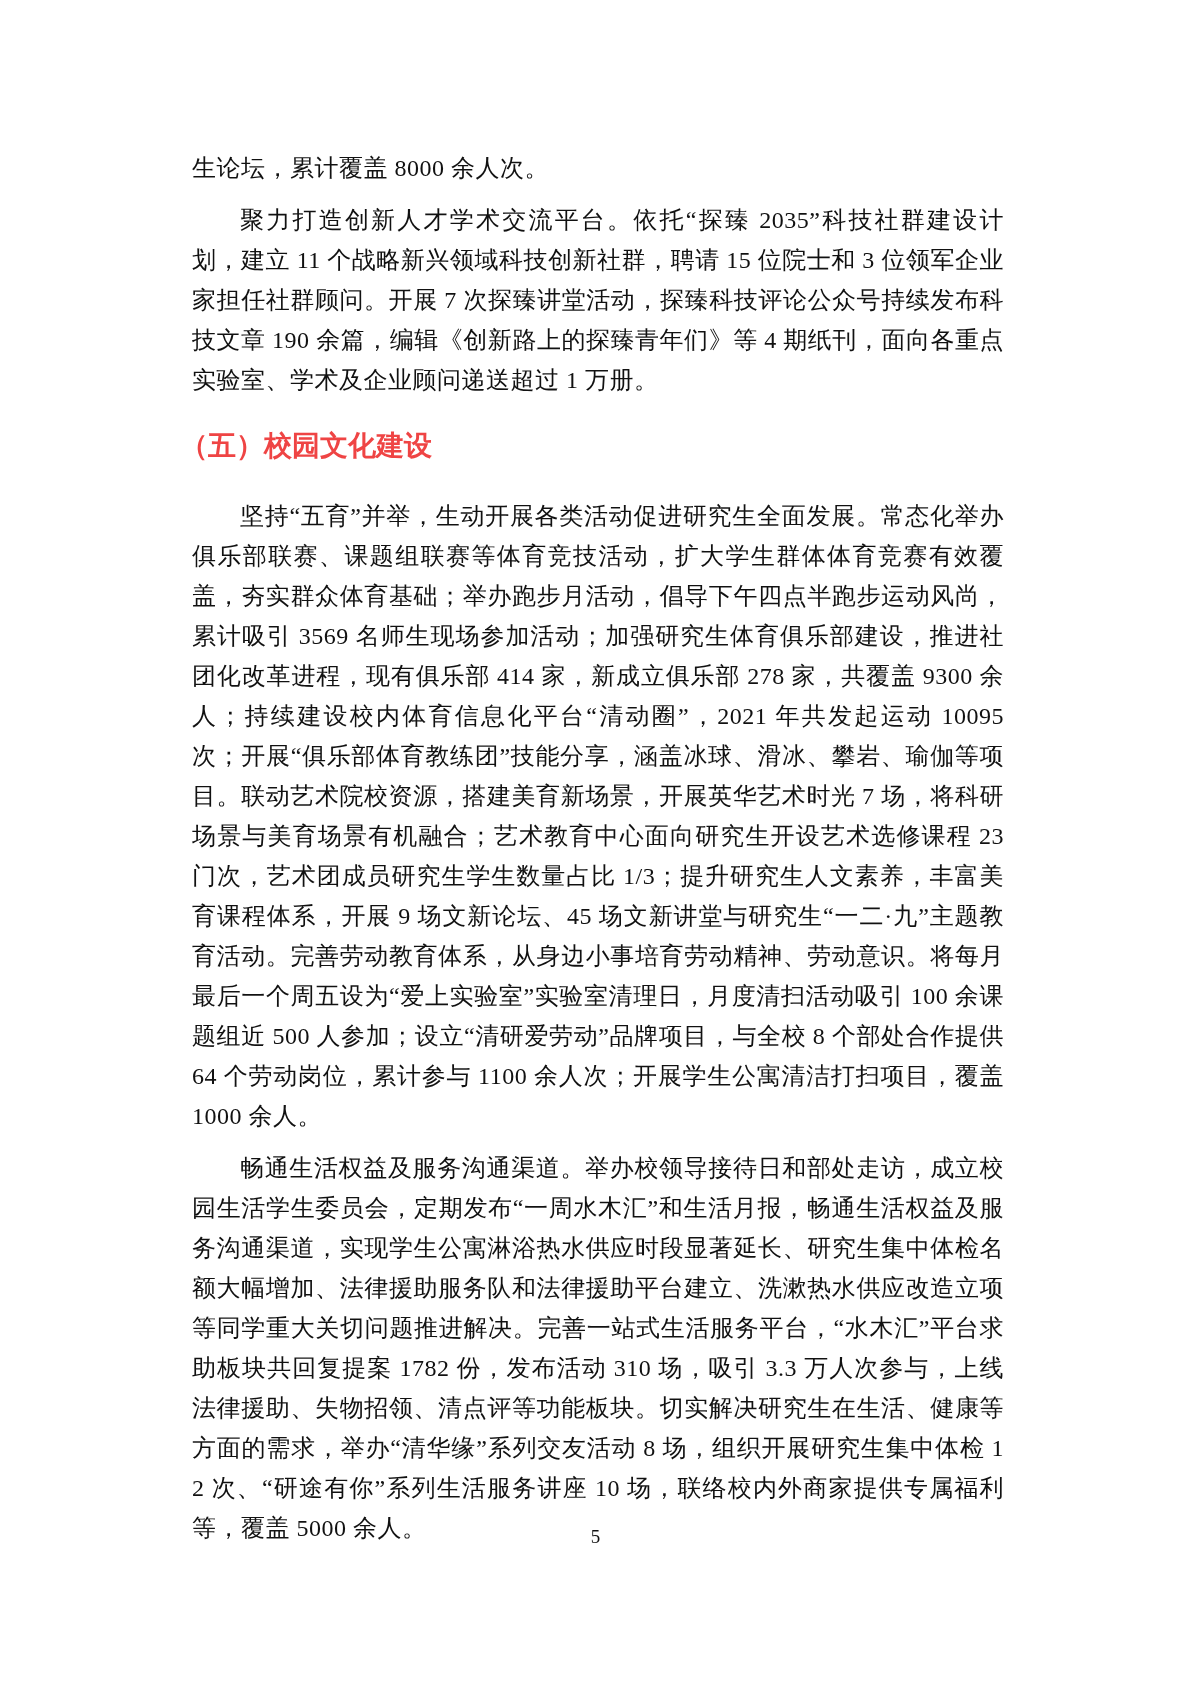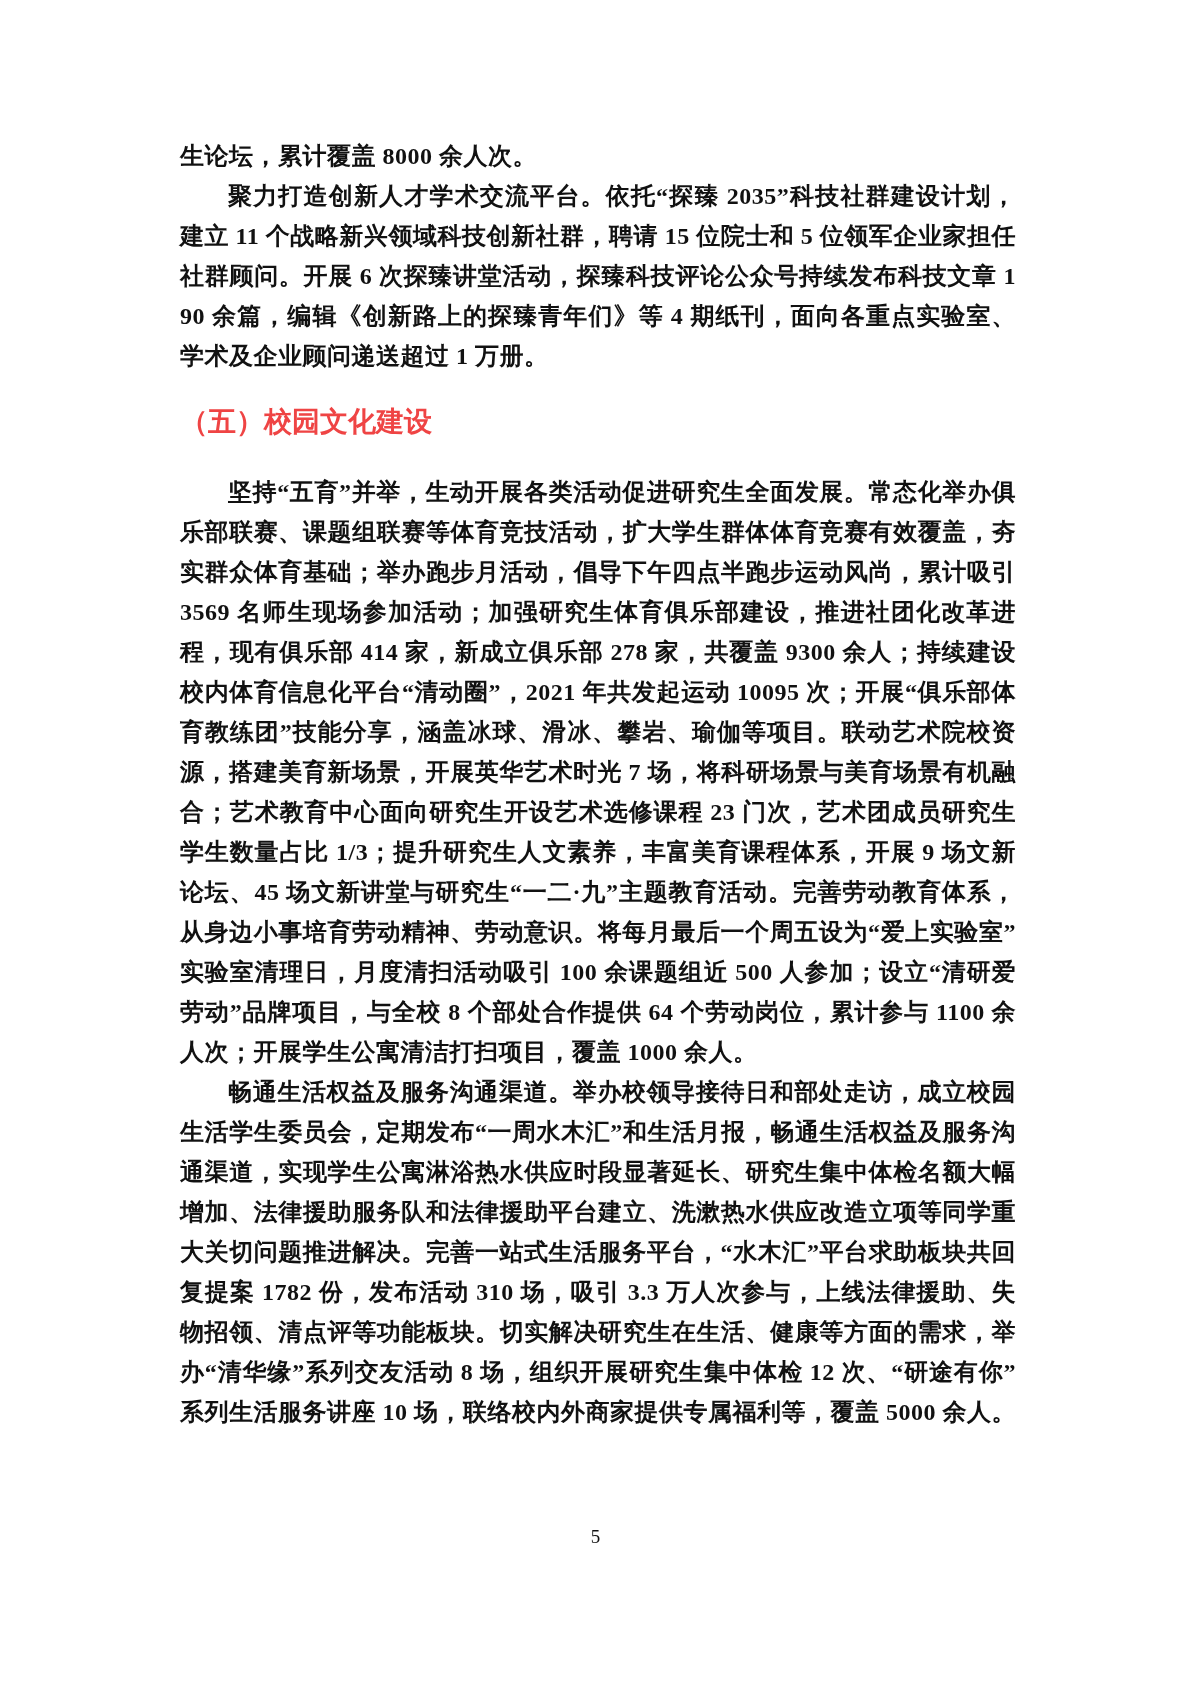--- a/index.html
+++ b/index.html
@@ -16,29 +16,28 @@
     font-family: "Liberation Serif", "DejaVu Serif", serif;
     overflow: hidden;
   }
   .content {
     position: absolute;
     left: 180px;
     top: 136px;
     width: 836px;
   }
   .body-text {
-    margin: 0;
+    margin: 12px;
     font-size: 24px;
     line-height: 40px;
     text-align: justify;
     text-justify: inter-ideograph;
     text-indent: 2em;
     letter-spacing: 0.5px;
     word-break: break-all;
-    font-weight: bold;
   }
   .body-text.no-indent {
     text-indent: 0;
   }
   .section-heading {
     margin: 24px 0 28px 0;
     font-family: "Liberation Sans", "DejaVu Sans", sans-serif;
     font-size: 28px;
     font-weight: bold;
     line-height: 44px;
@@ -57,21 +56,21 @@
   }
 </style>
 </head>
 <body>
 
 <div class="page">
   <div class="content">
 
     <p class="body-text no-indent">生论坛，累计覆盖 8000 余人次。</p>
 
-    <p class="body-text">聚力打造创新人才学术交流平台。依托“探臻 2035”科技社群建设计划，建立 11 个战略新兴领域科技创新社群，聘请 15 位院士和 5 位领军企业家担任社群顾问。开展 6 次探臻讲堂活动，探臻科技评论公众号持续发布科技文章 190 余篇，编辑《创新路上的探臻青年们》等 4 期纸刊，面向各重点实验室、学术及企业顾问递送超过 1 万册。</p>
+    <p class="body-text">聚力打造创新人才学术交流平台。依托“探臻 2035”科技社群建设计划，建立 11 个战略新兴领域科技创新社群，聘请 15 位院士和 3 位领军企业家担任社群顾问。开展 7 次探臻讲堂活动，探臻科技评论公众号持续发布科技文章 190 余篇，编辑《创新路上的探臻青年们》等 4 期纸刊，面向各重点实验室、学术及企业顾问递送超过 1 万册。</p>
 
     <h2 class="section-heading">（五）校园文化建设</h2>
 
     <p class="body-text">坚持“五育”并举，生动开展各类活动促进研究生全面发展。常态化举办俱乐部联赛、课题组联赛等体育竞技活动，扩大学生群体体育竞赛有效覆盖，夯实群众体育基础；举办跑步月活动，倡导下午四点半跑步运动风尚，累计吸引 3569 名师生现场参加活动；加强研究生体育俱乐部建设，推进社团化改革进程，现有俱乐部 414 家，新成立俱乐部 278 家，共覆盖 9300 余人；持续建设校内体育信息化平台“清动圈”，2021 年共发起运动 10095 次；开展“俱乐部体育教练团”技能分享，涵盖冰球、滑冰、攀岩、瑜伽等项目。联动艺术院校资源，搭建美育新场景，开展英华艺术时光 7 场，将科研场景与美育场景有机融合；艺术教育中心面向研究生开设艺术选修课程 23 门次，艺术团成员研究生学生数量占比 1/3；提升研究生人文素养，丰富美育课程体系，开展 9 场文新论坛、45 场文新讲堂与研究生“一二·九”主题教育活动。完善劳动教育体系，从身边小事培育劳动精神、劳动意识。将每月最后一个周五设为“爱上实验室”实验室清理日，月度清扫活动吸引 100 余课题组近 500 人参加；设立“清研爱劳动”品牌项目，与全校 8 个部处合作提供 64 个劳动岗位，累计参与 1100 余人次；开展学生公寓清洁打扫项目，覆盖 1000 余人。</p>
 
     <p class="body-text">畅通生活权益及服务沟通渠道。举办校领导接待日和部处走访，成立校园生活学生委员会，定期发布“一周水木汇”和生活月报，畅通生活权益及服务沟通渠道，实现学生公寓淋浴热水供应时段显著延长、研究生集中体检名额大幅增加、法律援助服务队和法律援助平台建立、洗漱热水供应改造立项等同学重大关切问题推进解决。完善一站式生活服务平台，“水木汇”平台求助板块共回复提案 1782 份，发布活动 310 场，吸引 3.3 万人次参与，上线法律援助、失物招领、清点评等功能板块。切实解决研究生在生活、健康等方面的需求，举办“清华缘”系列交友活动 8 场，组织开展研究生集中体检 12 次、“研途有你”系列生活服务讲座 10 场，联络校内外商家提供专属福利等，覆盖 5000 余人。</p>
 
   </div>
 
   <div class="page-number">5</div>

